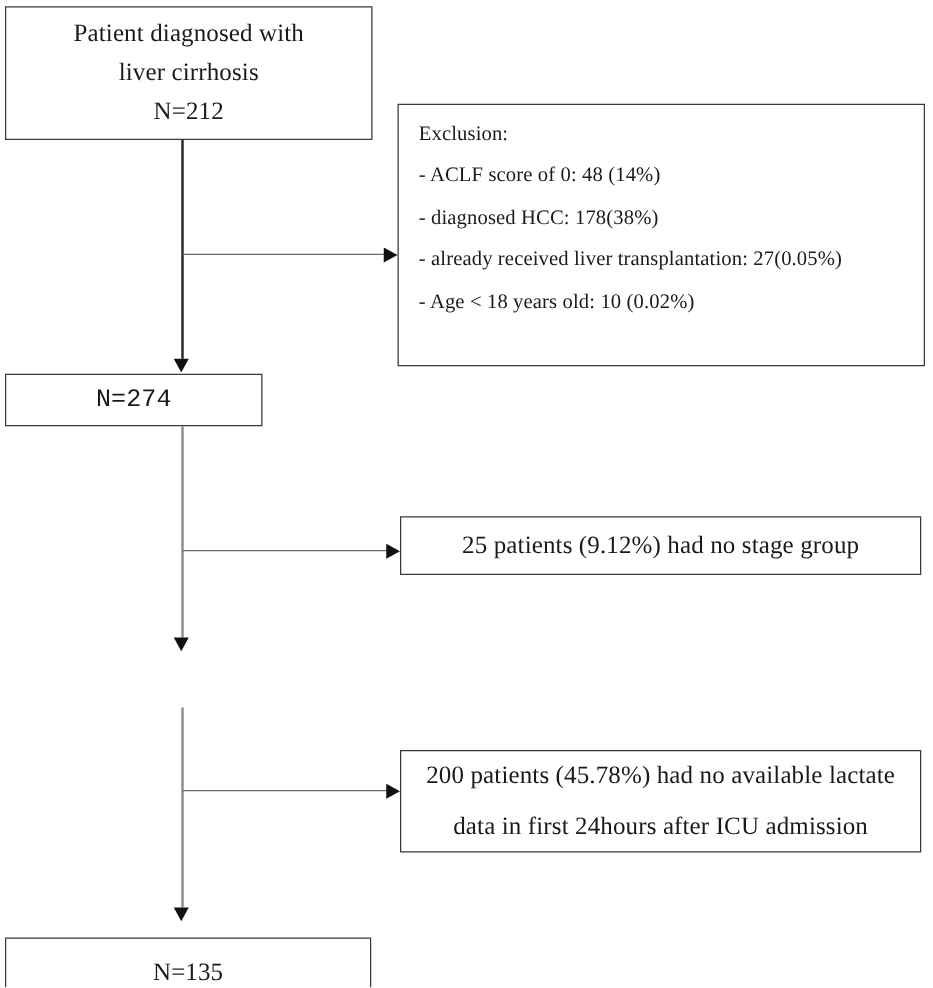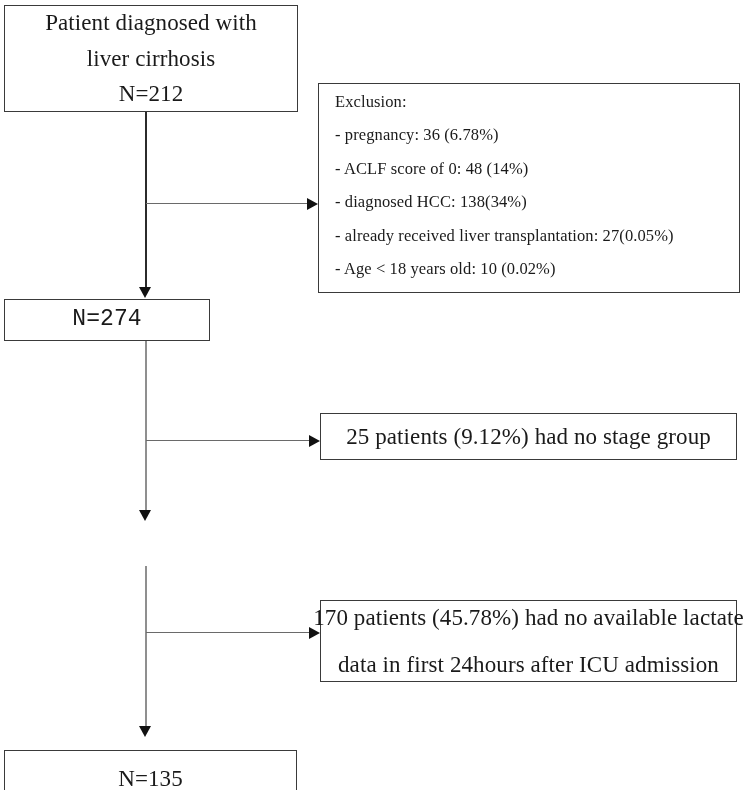--- a/index.html
+++ b/index.html
@@ -25,39 +25,39 @@
     position: absolute;
     box-sizing: border-box;
     border: 1.4px solid #3a3a3a;
     background: #ffffff;
     display: flex;
     flex-direction: column;
     justify-content: center;
   }
   .box.centered { align-items: center; }
   .box-line {
-    font-size: 23px;
+    font-size: 20px;
     line-height: 1.55;
     white-space: nowrap;
     letter-spacing: .1px;
   }
   .box.centered .box-line { text-align: center; }
 
   
   #node-top      { left: 4px;  top: 5px;   width: 294px; height: 107px; }
   #node-n274     { left: 4px;  top: 299px; width: 206px; height: 42px; font-family: Liberation Mono, monospace;  }
   #node-n249     { left: 4px;  top: 522px; width: 206px; height: 44px;  }
   #node-n135     { left: 4px;  top: 738px; width: 293px; height: 57px; margin-top: 12px;  }
 
   
   #node-exclusion {
     left: 318px; top: 83px; width: 422px; height: 210px;
     align-items: flex-start;
     padding: 6px 0 6px 16px;
-    justify-content: flex-end;
+    justify-content: flex-start;
   }
   #node-exclusion .box-line {
     font-size: 16.5px;
     line-height: 1.0;
     padding: 8.5px 0;
   }
   #node-stage     { left: 320px; top: 413px; width: 417px; height: 47px; }
   #node-lactate   { left: 320px; top: 600px; width: 417px; height: 82px; }
   #node-lactate .box-line { line-height: 2.05; }
 
@@ -118,38 +118,37 @@
 <div id="canvas">
 
   <div class="box centered" id="node-top">
     <div class="box-line">Patient diagnosed with</div>
     <div class="box-line">liver cirrhosis</div>
     <div class="box-line">N=212</div>
   </div>
 
   <div class="box" id="node-exclusion">
     <div class="box-line">Exclusion:</div>
-    <div class="box-line">- pregnancy: 36 (6.78%)</div>
     <div class="box-line">- ACLF score of 0: 48 (14%)</div>
-    <div class="box-line">- diagnosed HCC: 138(34%)</div>
+    <div class="box-line">- diagnosed HCC: 178(38%)</div>
     <div class="box-line">- already received liver transplantation: 27(0.05%)</div>
     <div class="box-line">- Age &lt; 18 years old: 10 (0.02%)</div>
   </div>
 
   <div class="box centered" id="node-n274">
     <div class="box-line">N=274</div>
   </div>
 
   <div class="box centered" id="node-stage">
     <div class="box-line">25 patients (9.12%) had no stage group</div>
   </div>
 
 
   <div class="box centered" id="node-lactate">
-    <div class="box-line">170 patients (45.78%) had no available lactate</div>
+    <div class="box-line">200 patients (45.78%) had no available lactate</div>
     <div class="box-line">data in first 24hours after ICU admission</div>
   </div>
 
   <div class="box centered" id="node-n135">
     <div class="box-line">N=135</div>
   </div>
 
   <div class="vline" id="trunk-1"></div>
   <div class="arrow-down" id="arrowhead-1"></div>
 

